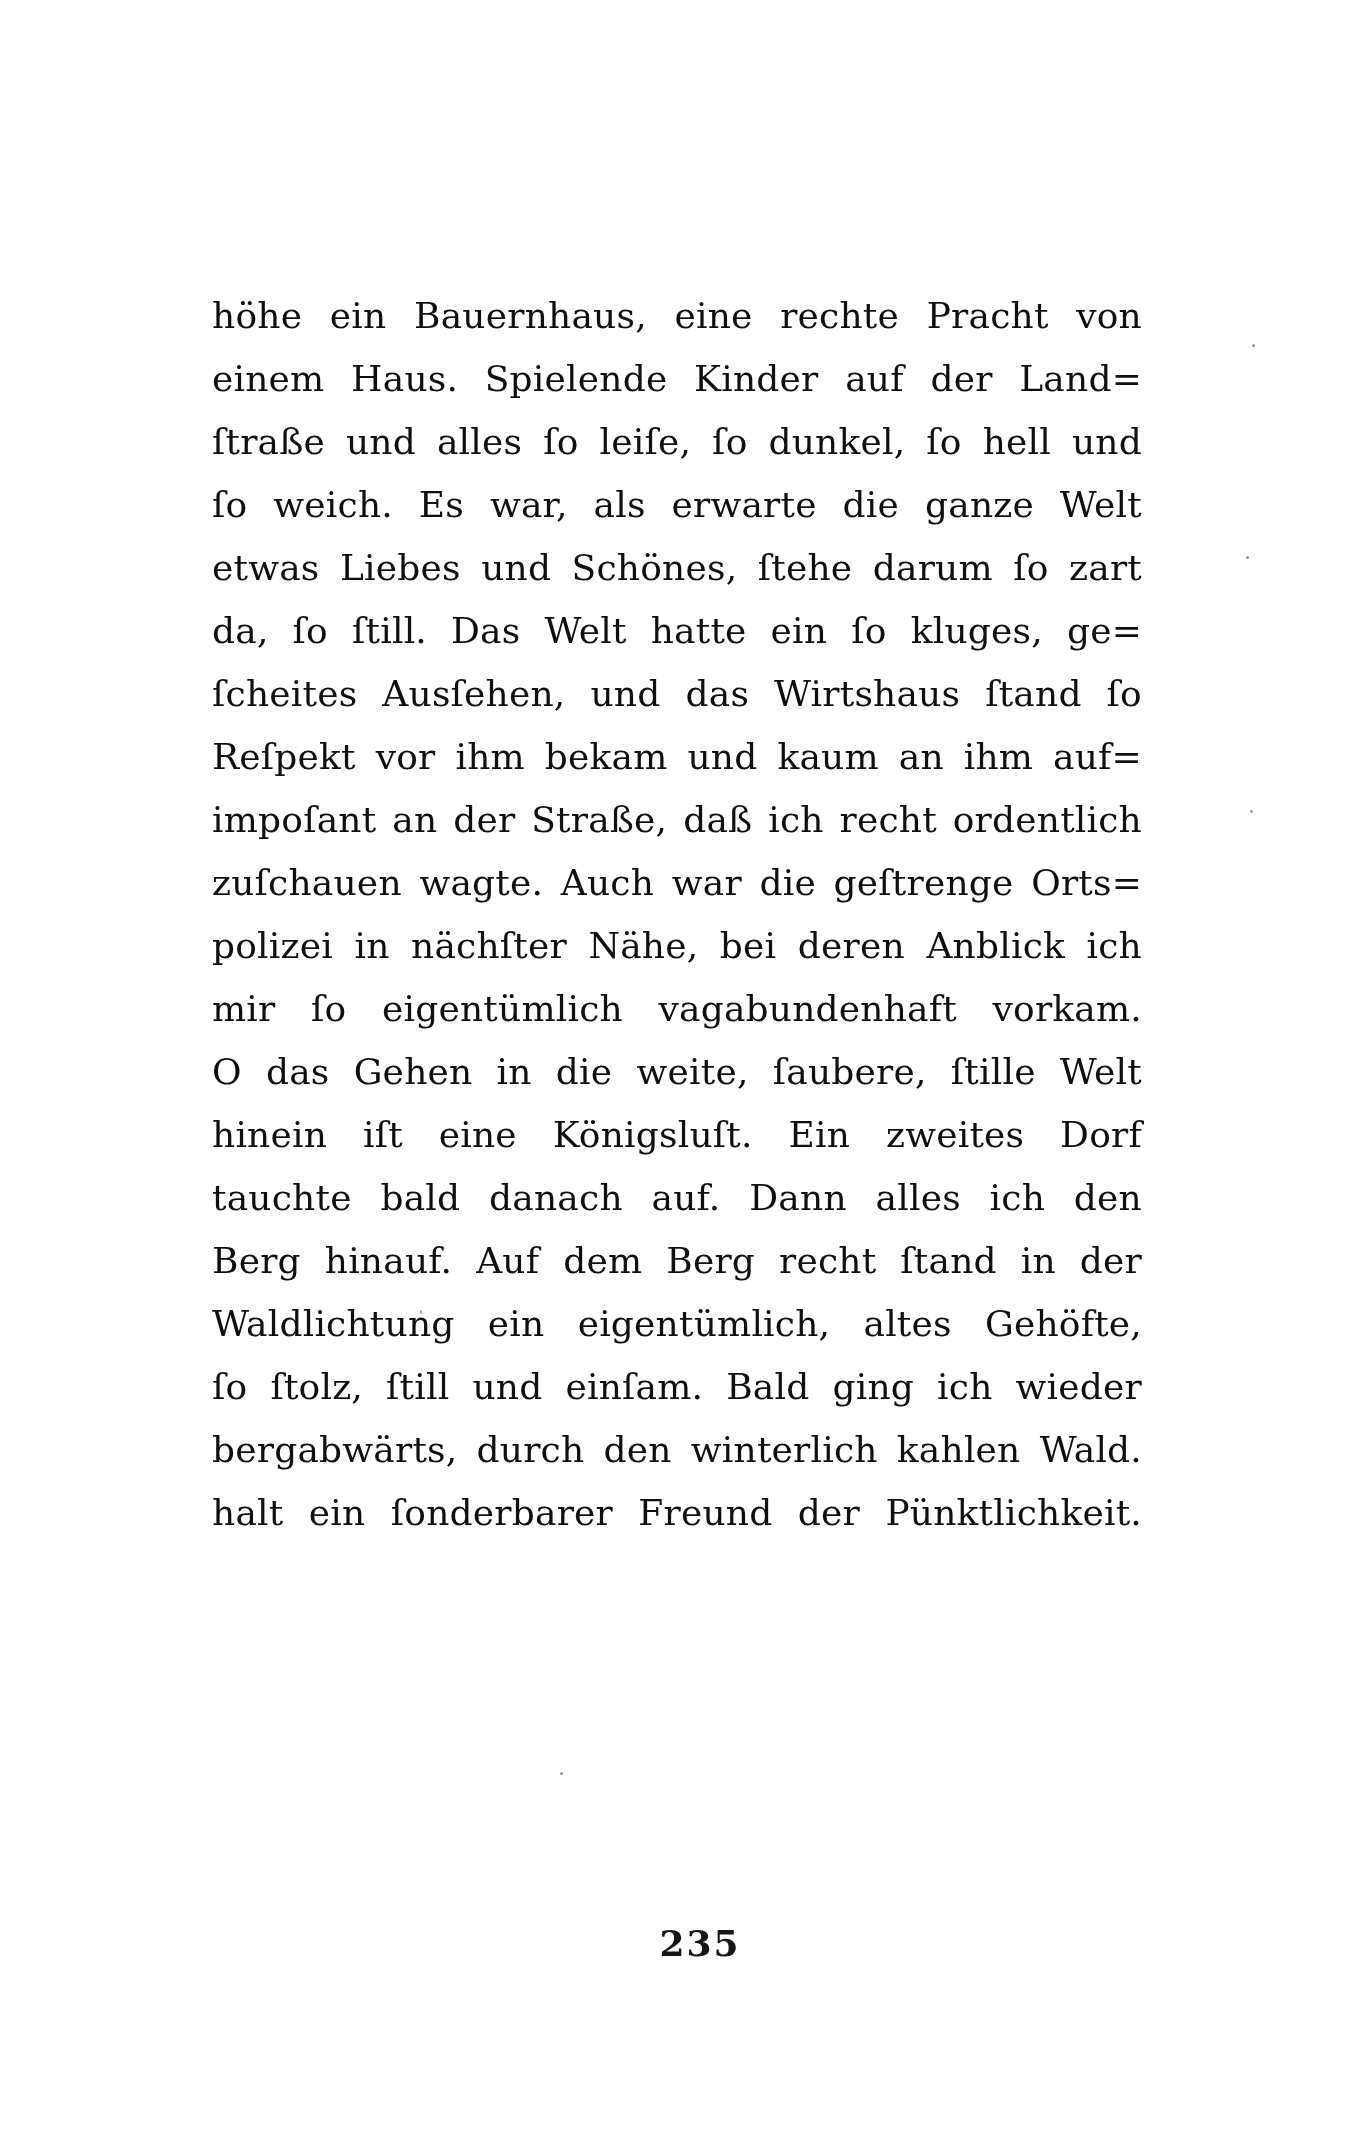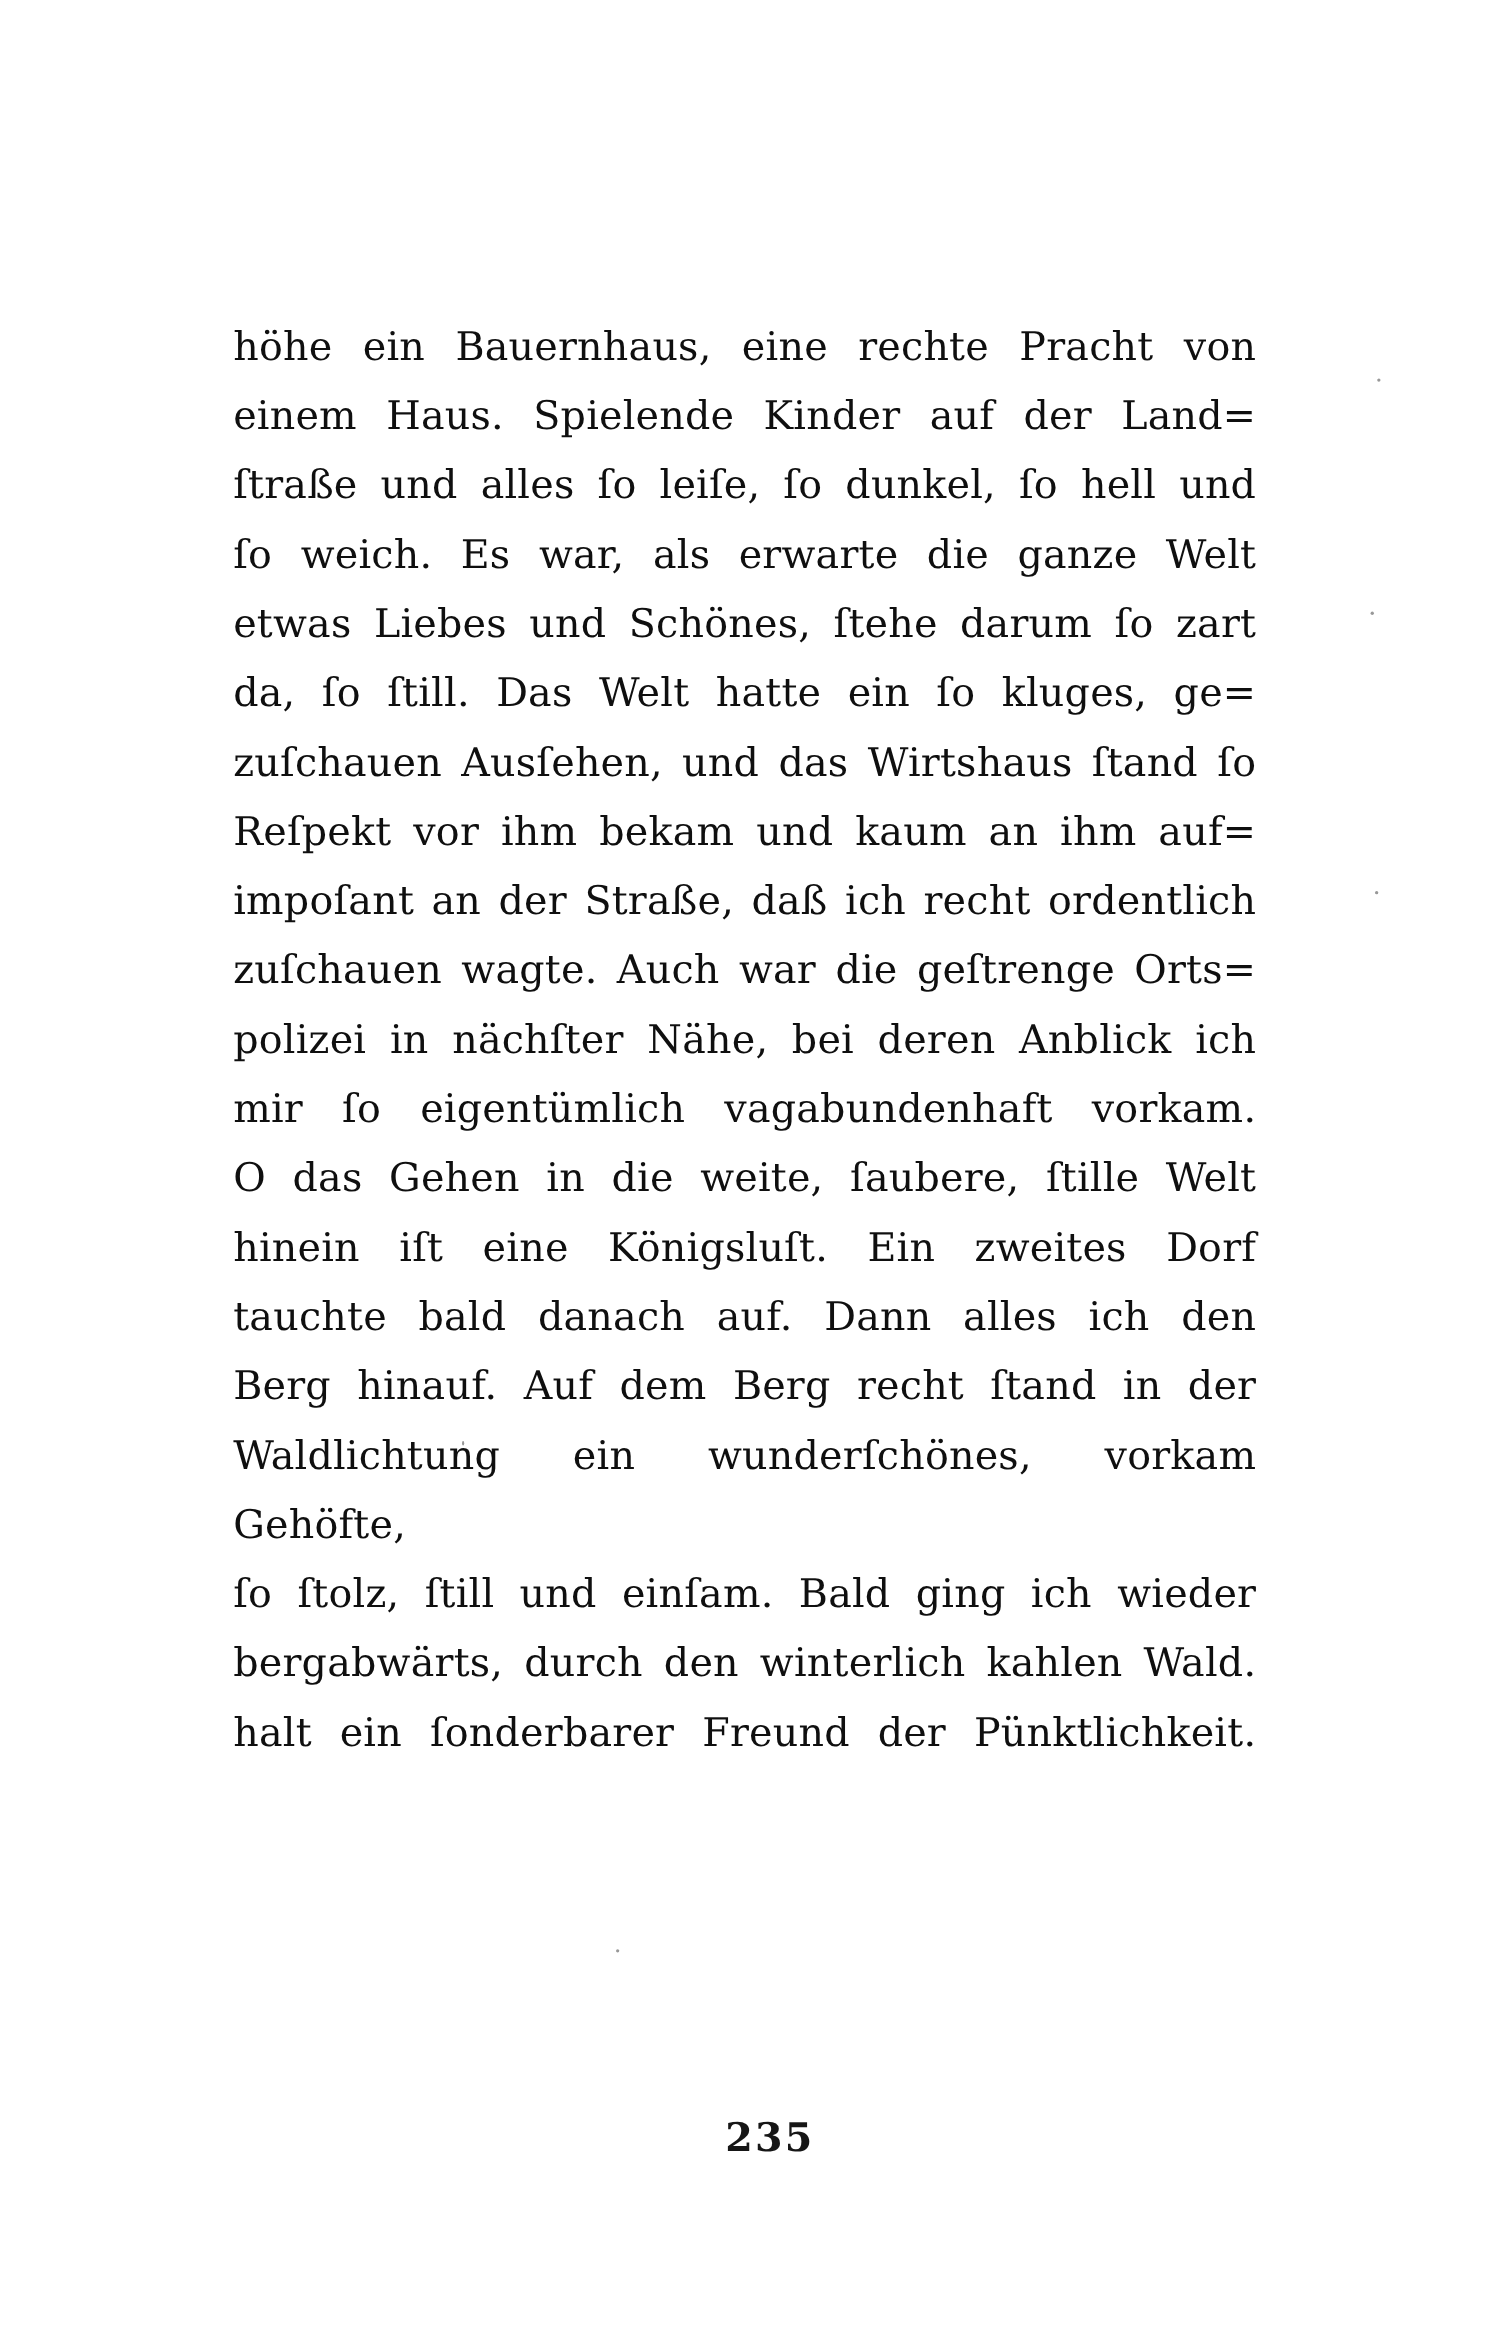--- a/index.html
+++ b/index.html
@@ -62,31 +62,31 @@
 
 <div class="page">
 
   <div class="text-block">
     <div class="line">höhe ein Bauernhaus, eine rechte Pracht von</div>
     <div class="line">einem Haus. Spielende Kinder auf der Land=</div>
     <div class="line">ſtraße und alles ſo leiſe, ſo dunkel, ſo hell und</div>
     <div class="line">ſo weich. Es war, als erwarte die ganze Welt</div>
     <div class="line">etwas Liebes und Schönes, ſtehe darum ſo zart</div>
     <div class="line">da, ſo ſtill. Das Welt hatte ein ſo kluges, ge=</div>
-    <div class="line">zuſchauen Ausſehen, und das Wirtshaus ſtand ſo</div>
+    <div class="line">ſcheites Ausſehen, und das Wirtshaus ſtand ſo</div>
     <div class="line">Reſpekt vor ihm bekam und kaum an ihm auf=</div>
     <div class="line">impoſant an der Straße, daß ich recht ordentlich</div>
     <div class="line">zuſchauen wagte. Auch war die geſtrenge Orts=</div>
     <div class="line">polizei in nächſter Nähe, bei deren Anblick ich</div>
     <div class="line">mir ſo eigentümlich vagabundenhaft vorkam.</div>
     <div class="line">O das Gehen in die weite, ſaubere, ſtille Welt</div>
     <div class="line">hinein iſt eine Königsluſt. Ein zweites Dorf</div>
     <div class="line">tauchte bald danach auf. Dann alles ich den</div>
     <div class="line">Berg hinauf. Auf dem Berg recht ſtand in der</div>
-    <div class="line">Waldlichtung ein wunderſchönes, vorkam Gehöfte,</div>
+    <div class="line">Waldlichtung ein eigentümlich, altes Gehöfte,</div>
     <div class="line">ſo ſtolz, ſtill und einſam. Bald ging ich wieder</div>
     <div class="line">bergabwärts, durch den winterlich kahlen Wald.</div>
     <div class="line">halt ein ſonderbarer Freund der Pünktlichkeit.</div>
   </div>
 
   <div class="page-number">235</div>
 
   <span class="speck s1"></span>
   <span class="speck s2"></span>
   <span class="speck s3"></span>

